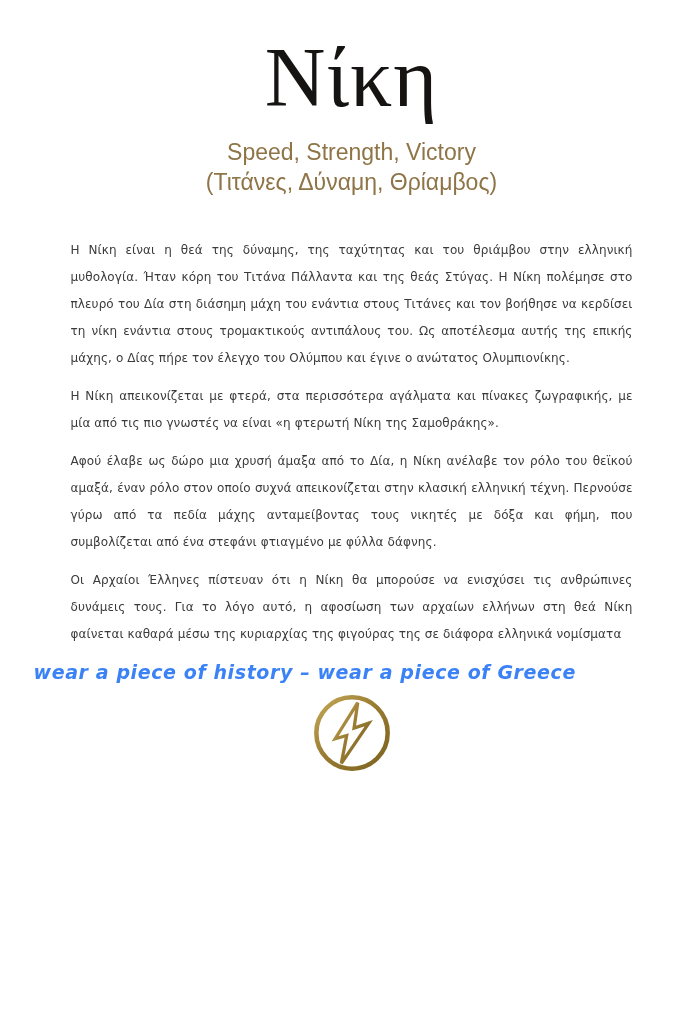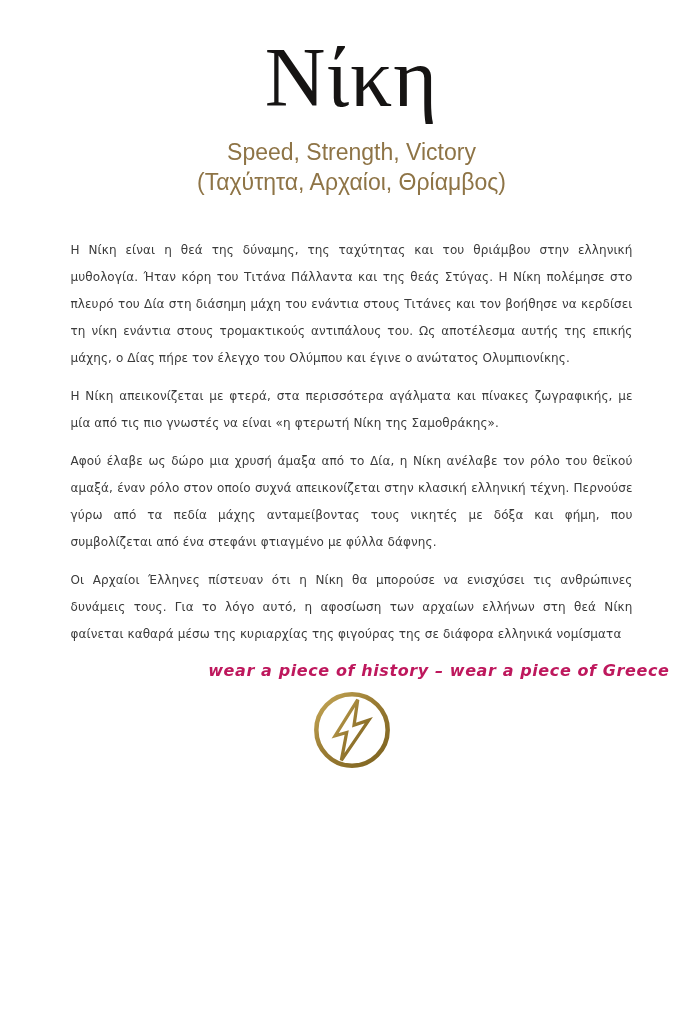--- a/index.html
+++ b/index.html
@@ -52,25 +52,25 @@
     letter-spacing: 0.1px;
   }
 
   .doc-body p + p {
     margin-top: 11px;
   }
 
   
   .tagline {
     margin-top: 13px;
-    text-align: right;
+    text-align: left;
     font-style: italic;
     font-weight: bold;
-    font-size: 16px;
-    color: #be185d;
+    font-size: 19px;
+    color: #3b82f6;
     letter-spacing: 0.6px;
   }
 
   
   .logo-wrap {
     margin: 9px auto 0 auto;
     width: 82px;
     height: 82px;
     display: flex;
     align-items: center;
@@ -92,21 +92,21 @@
 </style>
 </head>
 <body>
 
 <div class="page">
 
   <header class="doc-header">
     <h1 class="doc-title">Νίκη</h1>
     <div class="doc-subtitle">
       <div>Speed, Strength, Victory</div>
-      <div>(Ταχύτητα, Αρχαίοι, Θρίαμβος)</div>
+      <div>(Τιτάνες, Δύναμη, Θρίαμβος)</div>
     </div>
   </header>
 
   <article class="doc-body">
     <p>Η Νίκη είναι η θεά της δύναμης, της ταχύτητας και του θριάμβου στην ελληνική μυθολογία. Ήταν κόρη του Τιτάνα Πάλλαντα και της θεάς Στύγας. Η Νίκη πολέμησε στο πλευρό του Δία στη διάσημη μάχη του ενάντια στους Τιτάνες και τον βοήθησε να κερδίσει τη νίκη ενάντια στους τρομακτικούς αντιπάλους του. Ως αποτέλεσμα αυτής της επικής μάχης, ο Δίας πήρε τον έλεγχο του Ολύμπου και έγινε ο ανώτατος Ολυμπιονίκης.</p>
     <p>Η Νίκη απεικονίζεται με φτερά, στα περισσότερα αγάλματα και πίνακες ζωγραφικής, με μία από τις πιο γνωστές να είναι «η φτερωτή Νίκη της Σαμοθράκης».</p>
     <p>Αφού έλαβε ως δώρο μια χρυσή άμαξα από το Δία, η Νίκη ανέλαβε τον ρόλο του θεϊκού αμαξά, έναν ρόλο στον οποίο συχνά απεικονίζεται στην κλασική ελληνική τέχνη. Περνούσε γύρω από τα πεδία μάχης ανταμείβοντας τους νικητές με δόξα και φήμη, που συμβολίζεται από ένα στεφάνι φτιαγμένο με φύλλα δάφνης.</p>
     <p>Οι Αρχαίοι Έλληνες πίστευαν ότι η Νίκη θα μπορούσε να ενισχύσει τις ανθρώπινες δυνάμεις τους. Για το λόγο αυτό, η αφοσίωση των αρχαίων ελλήνων στη θεά Νίκη φαίνεται καθαρά μέσω της κυριαρχίας της φιγούρας της σε διάφορα ελληνικά νομίσματα</p>
   </article>
 

